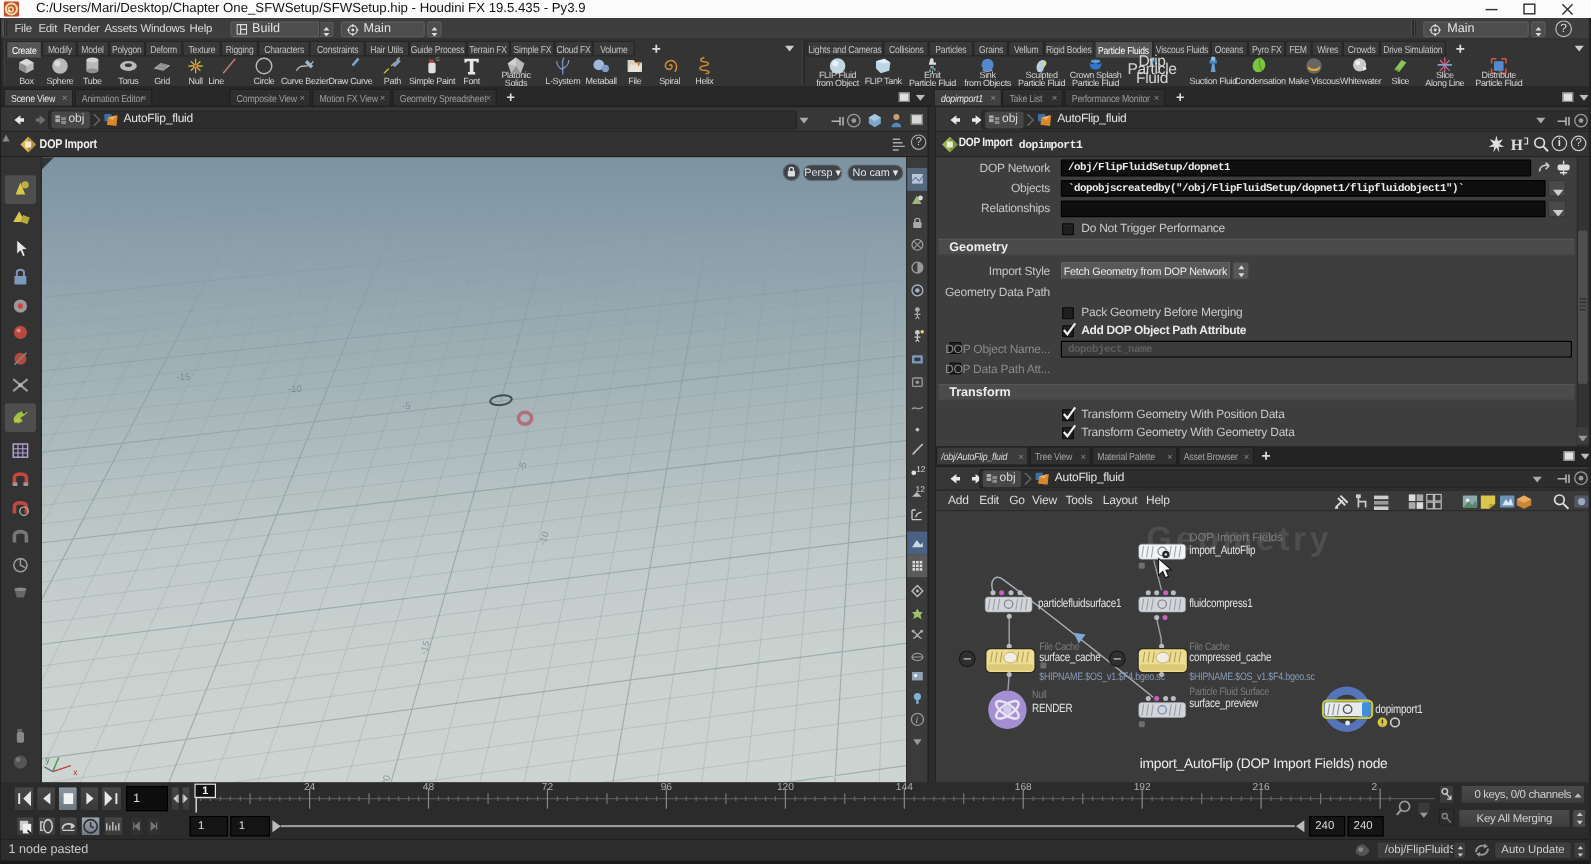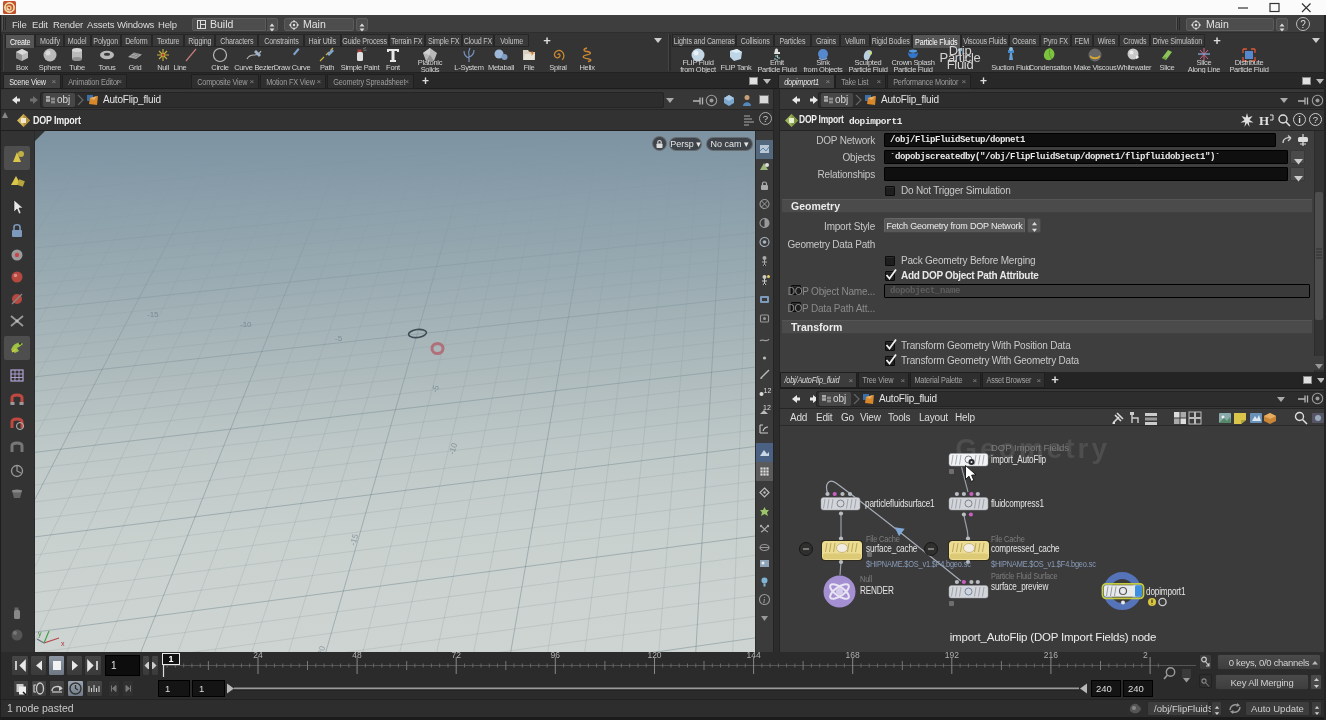--- a/index.html
+++ b/index.html
@@ -23,20 +23,21 @@
 .ndim{position:absolute;color:#7e7e7e;font-size:9px;letter-spacing:-0.2px;white-space:nowrap;transform:scaleX(0.82);transform-origin:0 50%;}
 </style></head><body>
 <div id="root">
 <div style="position:absolute;left:0;top:0;width:1326px;height:15px;background:#fbfbfb;"></div>
 <svg class="ab" style="left:3px;top:1px" width="13" height="13" viewBox="0 0 13 13">
       <rect x="0" y="0" width="13" height="13" rx="1.5" fill="#c4502e"></rect>
       <circle cx="6.5" cy="6.5" r="4.6" fill="none" stroke="#f0e0b0" stroke-width="1.7"></circle>
       <circle cx="6" cy="7" r="2" fill="none" stroke="#e8d090" stroke-width="1.4"></circle>
       <circle cx="5" cy="8" r="0.8" fill="#fff"></circle>
     </svg>
+<div style="position:absolute;left:30px;top:0;width:700px;height:15px;color:#111;font-size:11px;line-height:14px;white-space:nowrap;">C:/Users/Mari/Desktop/Chapter One_SFWSetup/SFWSetup.hip - Houdini FX 19.5.435 - Py3.9</div>
 <svg class="ab" style="left:1230px;top:0" width="96" height="15" viewBox="0 0 96 15">
       <line x1="8" y1="8" x2="18" y2="8" stroke="#333" stroke-width="1.2"></line>
       <rect x="40" y="3.5" width="9" height="8" fill="none" stroke="#333" stroke-width="1.2"></rect>
       <path d="M72 3.5 L80.5 12 M80.5 3.5 L72 12" stroke="#333" stroke-width="1.2"></path>
     </svg>
 <div style="position:absolute;left:0;top:15px;width:1326px;height:18px;background:#3e3e3e;border-bottom:1px solid #2e2e2e;"></div>
 <div style="position:absolute;left:12px;top:17px;height:15px;color:#dcdcdc;font-size:9.5px;letter-spacing:-0.2px;line-height:15px;white-space:nowrap;">File</div>
 <div style="position:absolute;left:32px;top:17px;height:15px;color:#dcdcdc;font-size:9.5px;letter-spacing:-0.2px;line-height:15px;white-space:nowrap;">Edit</div>
 <div style="position:absolute;left:53px;top:17px;height:15px;color:#dcdcdc;font-size:9.5px;letter-spacing:-0.2px;line-height:15px;white-space:nowrap;">Render</div>
 <div style="position:absolute;left:87px;top:17px;height:15px;color:#dcdcdc;font-size:9.5px;letter-spacing:-0.2px;line-height:15px;white-space:nowrap;">Assets</div>
@@ -718,21 +719,21 @@
         <path d="M0 0 L9 0 L4.5 5.5 Z" fill="#ccc"></path>
       </svg></div>
 <div class="lbl" style="left:615px;top:169px;width:260px;color:#c6c6c6;">Relationships</div>
 <div class="field" style="left:884px;top:167px;width:404px;height:14px;background:#0f0f0f;">
       <div class="ftx" style="color:#ececec;"></div>
     </div>
 <div style="position:absolute;left:1290px;top:167px;width:15px;height:14px;background:#4a4a4a;border:1px solid #383838;border-radius:1px;"><svg width="9" height="6" style="margin:4px 0 0 2.5px">
         <path d="M0 0 L9 0 L4.5 5.5 Z" fill="#ccc"></path>
       </svg></div>
 <div class="cb" style="left:885px;top:186px;"></div>
-<div style="position:absolute;left:901px;top:185px;color:#c9c9c9;font-size:10px;letter-spacing:-0.2px;">Do Not Trigger Simulation</div>
+<div style="position:absolute;left:901px;top:185px;color:#c9c9c9;font-size:10px;letter-spacing:-0.2px;">Do Not Trigger Performance</div>
 <div class="secbar" style="top:199px;">Geometry</div>
 <div class="lbl" style="left:615px;top:221px;width:260px;color:#c6c6c6;">Import Style</div>
 <div style="position:absolute;left:884px;top:218px;width:141px;height:15px;background:#585858;border:1px solid #666;border-bottom-color:#444;border-radius:2px;color:#ececec;font-size:9px;letter-spacing:-0.2px;line-height:14px;text-align:center;overflow:hidden;">Fetch Geometry from DOP Network</div>
 <div style="position:absolute;left:1027px;top:218px;width:14px;height:15px;background:#575757;border:1px solid #474747;border-radius:2px;"><svg width="9" height="12" style="margin:1px 0 0 1.5px" viewBox="0 0 9 11">
         <path d="M4.5 0.5 L7 3.8 L2 3.8 Z" fill="#ddd"></path>
         <path d="M4.5 10.5 L7 7.2 L2 7.2 Z" fill="#ddd"></path>
       </svg></div>
 <div class="lbl" style="left:615px;top:239px;width:260px;color:#c6c6c6;">Geometry Data Path</div>
 <div class="cb" style="left:885px;top:256px;"></div>
 <div style="position:absolute;left:901px;top:255px;color:#c9c9c9;font-size:10px;letter-spacing:-0.2px;">Pack Geometry Before Merging</div>

